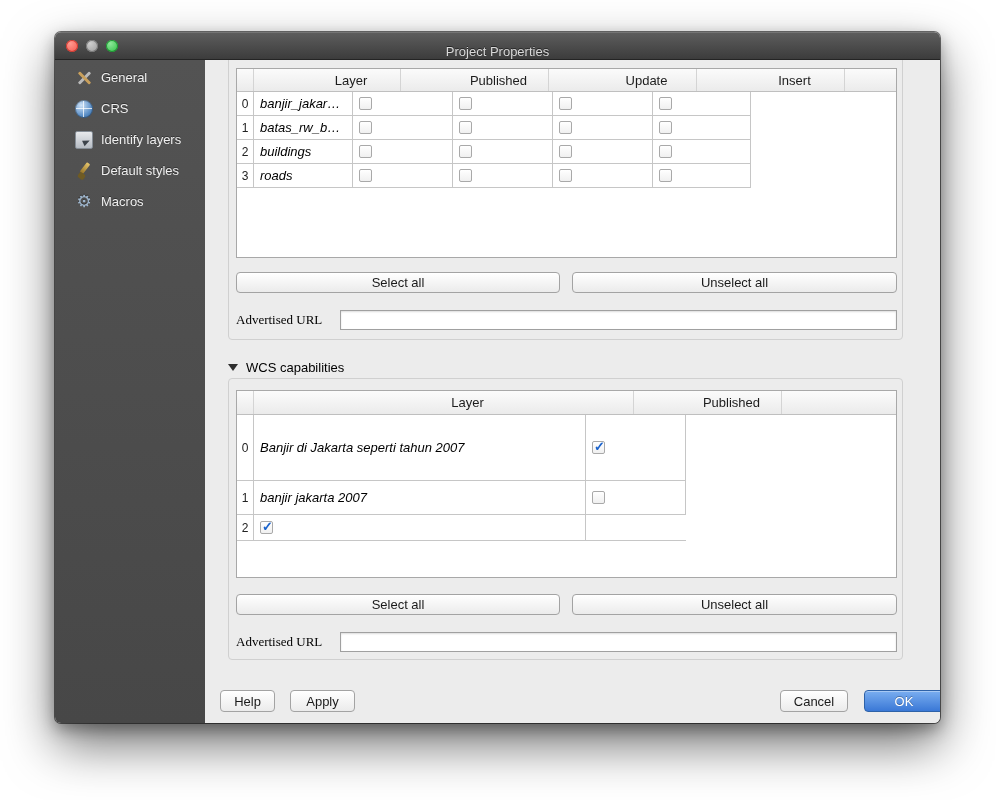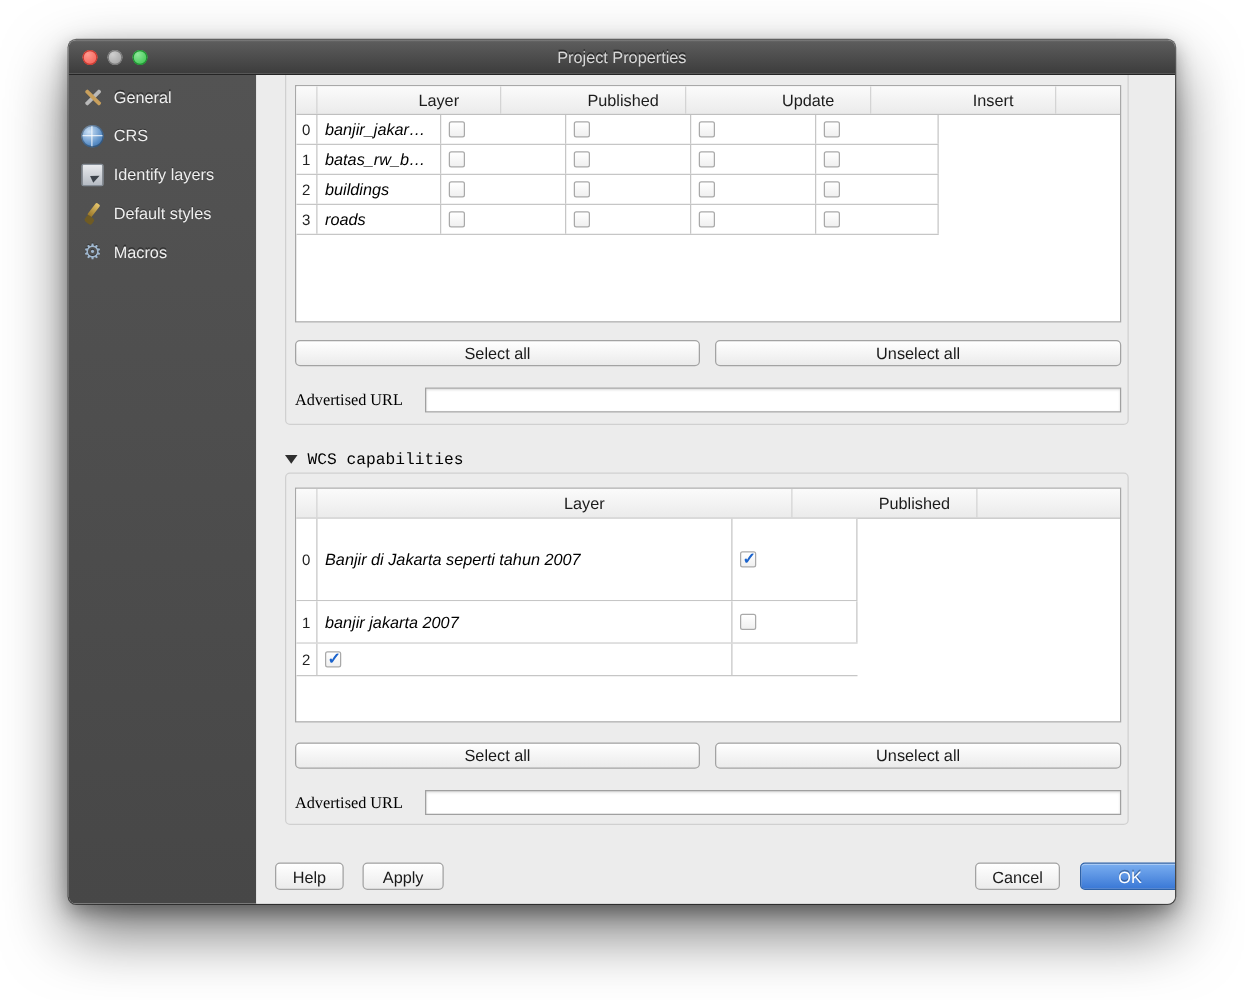--- a/index.html
+++ b/index.html
@@ -8,35 +8,35 @@
 
   
   .window {
     position:absolute; left:55px; top:32px; width:885px; height:691px;
     border-radius:6px; background:#ececec; overflow:hidden;
     box-shadow:0 0 0 1px rgba(0,0,0,.55), 0 22px 50px rgba(0,0,0,.55), 0 6px 16px rgba(0,0,0,.35);
   }
   .titlebar {
     height:28px; background:linear-gradient(#5e5e5e,#3c3c3c);
     border-bottom:1px solid #242424; position:relative;
-    display:flex; align-items:center; justify-content:center;
+    display:flex; align-items:flex-end; justify-content:center;
     box-shadow:inset 0 1px 0 rgba(255,255,255,.15);
   }
   .title { color:#d9d9d9; font-size:13px; text-shadow:0 -1px 0 rgba(0,0,0,.5); }
   .lights { position:absolute; left:11px; top:8px; display:flex; gap:8px; }
   .light { width:12px; height:12px; border-radius:50%; display:inline-block; }
   .light.red    { background:radial-gradient(circle at 35% 30%, #ff9a90, #f3544a); box-shadow:inset 0 0 0 1px #c93a31; }
   .light.yellow { background:radial-gradient(circle at 35% 30%, #cfcfcf, #9a9a9a); box-shadow:inset 0 0 0 1px #787878; }
   .light.green  { background:radial-gradient(circle at 35% 30%, #8ee89a, #2cbd41); box-shadow:inset 0 0 0 1px #1f9132; }
 
   .winbody { display:flex; height:663px; }
 
   
   .sidebar { width:150px; background:linear-gradient(#535353,#474747); padding-top:2px; flex:none; }
-  .sitem { height:31px; display:flex; align-items:center; gap:8px; padding-left:10px;
+  .sitem { height:31px; display:flex; align-items:center; gap:8px; padding-left:20px;
            color:#efefef; font-size:13px; text-shadow:0 -1px 0 rgba(0,0,0,.4); cursor:default; }
   .sitem.selected { background:linear-gradient(#f2f2f2,#cfcfcf); color:#141414; text-shadow:none;
                     box-shadow:inset 0 1px 0 rgba(255,255,255,.8), inset 0 -1px 0 rgba(0,0,0,.15); }
 
   .si { width:18px; height:18px; position:relative; flex:none; }
   .icon-general::before { content:""; position:absolute; left:8px; top:1px; width:3px; height:16px; background:#b9b9b9; transform:rotate(45deg); border-radius:1px; }
   .icon-general::after  { content:""; position:absolute; left:8px; top:1px; width:3px; height:16px; background:#c9a05c; transform:rotate(-45deg); border-radius:1px; }
   .icon-crs { border-radius:50%; background:radial-gradient(circle at 35% 30%, #cfe3f7, #5b8fc7 60%, #2d5f96); box-shadow:inset 0 0 0 1px rgba(0,0,0,.3); }
   .icon-crs::before { content:""; position:absolute; left:1px; top:8px; width:16px; height:1px; background:rgba(255,255,255,.75); }
   .icon-crs::after  { content:""; position:absolute; left:8px; top:1px; width:1px; height:16px; background:rgba(255,255,255,.75); }
@@ -101,21 +101,21 @@
                 box-shadow:inset 0 1px 0 rgba(255,255,255,.35); }
 
   .urllabel { font-size:13px; color:#000; height:16px; line-height:16px;font-family:Liberation Serif, serif; }
   .lbl-adv-wms { left:31px; top:252px; }
   .lbl-adv-wcs { left:31px; top:574px; }
   .urlinput { background:#fff; border:1px solid #a0a0a0; box-shadow:inset 0 1px 2px rgba(0,0,0,.14);
               font:13px "Liberation Sans", sans-serif; padding:0 4px; }
   .inp-adv-wms { left:135px; top:250px; width:557px; height:20px; }
   .inp-adv-wcs { left:135px; top:572px; width:557px; height:20px; }
 
-  .sectionhdr { left:23px; top:300px; display:flex; align-items:center;font-family:Liberation Mono, monospace; }
+  .sectionhdr { left:23px; top:300px; display:flex; align-items:center; }
   .tri { width:0; height:0; border-left:5px solid transparent; border-right:5px solid transparent;
          border-top:7px solid #2e2e2e; margin-right:8px; }
   .sectiontitle { font-size:13px; color:#000; }
 </style>
 </head>
 <body>
 
 <div class="page">
   <div class="window">
 

